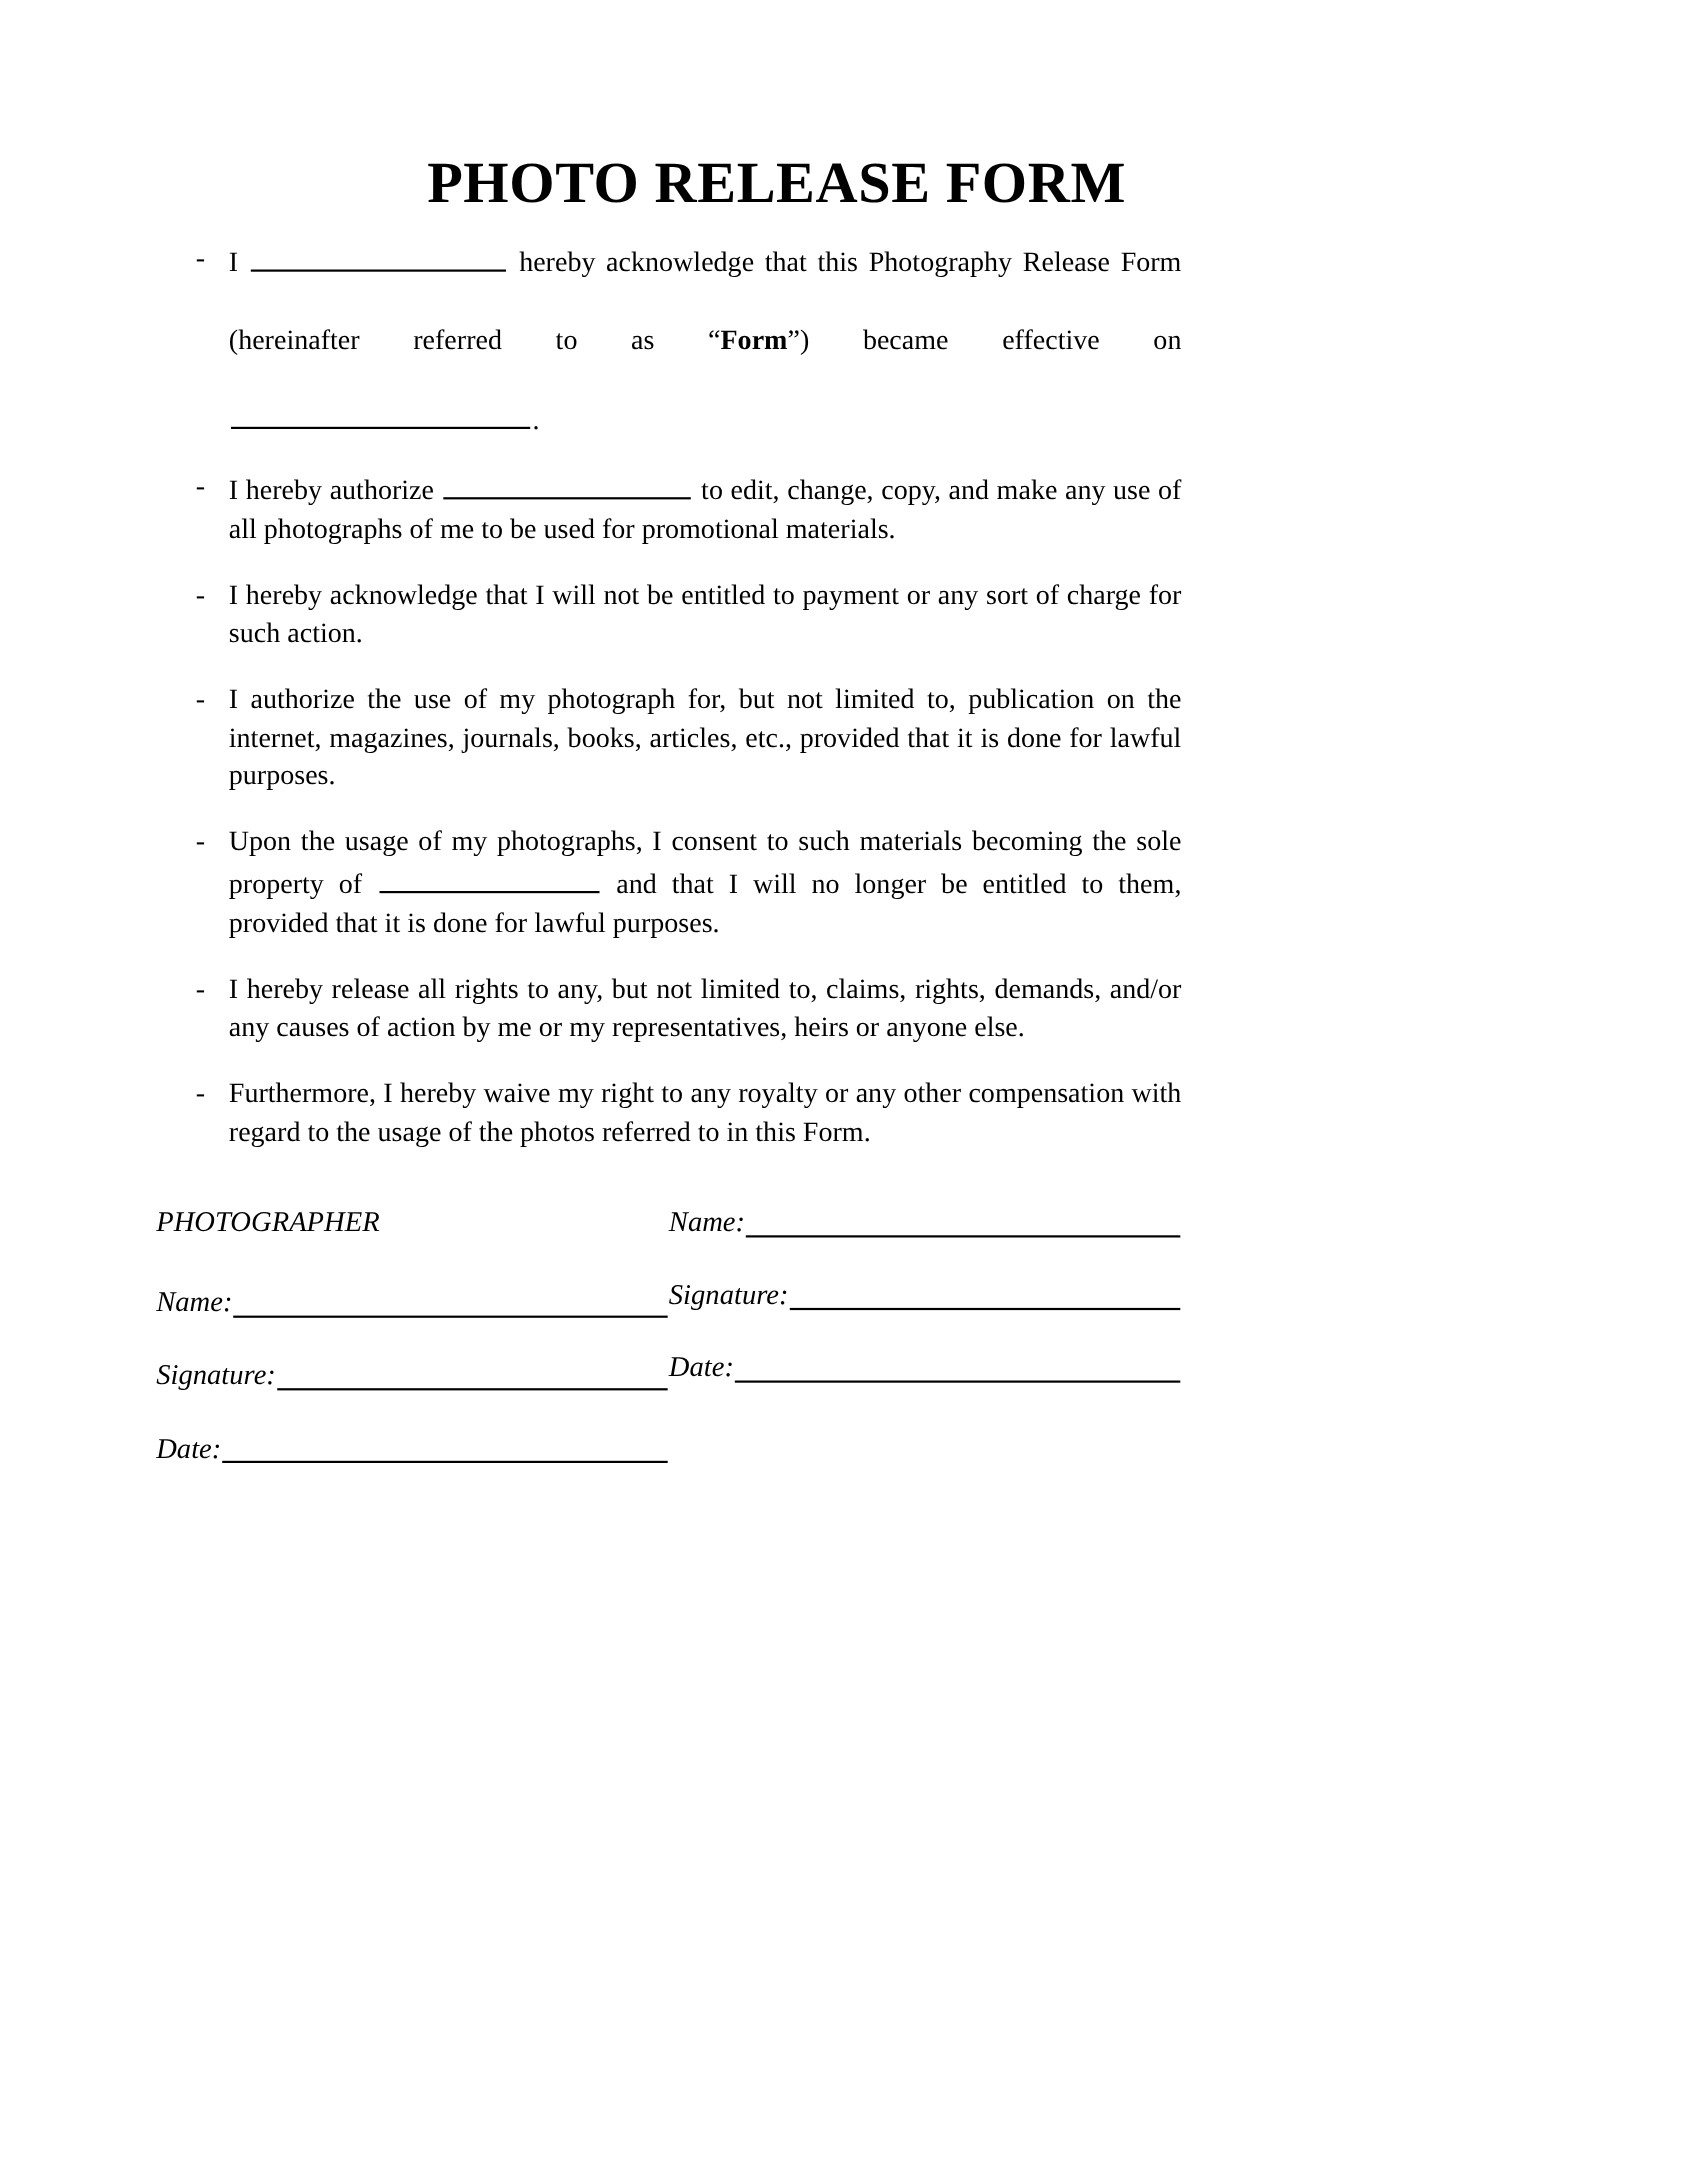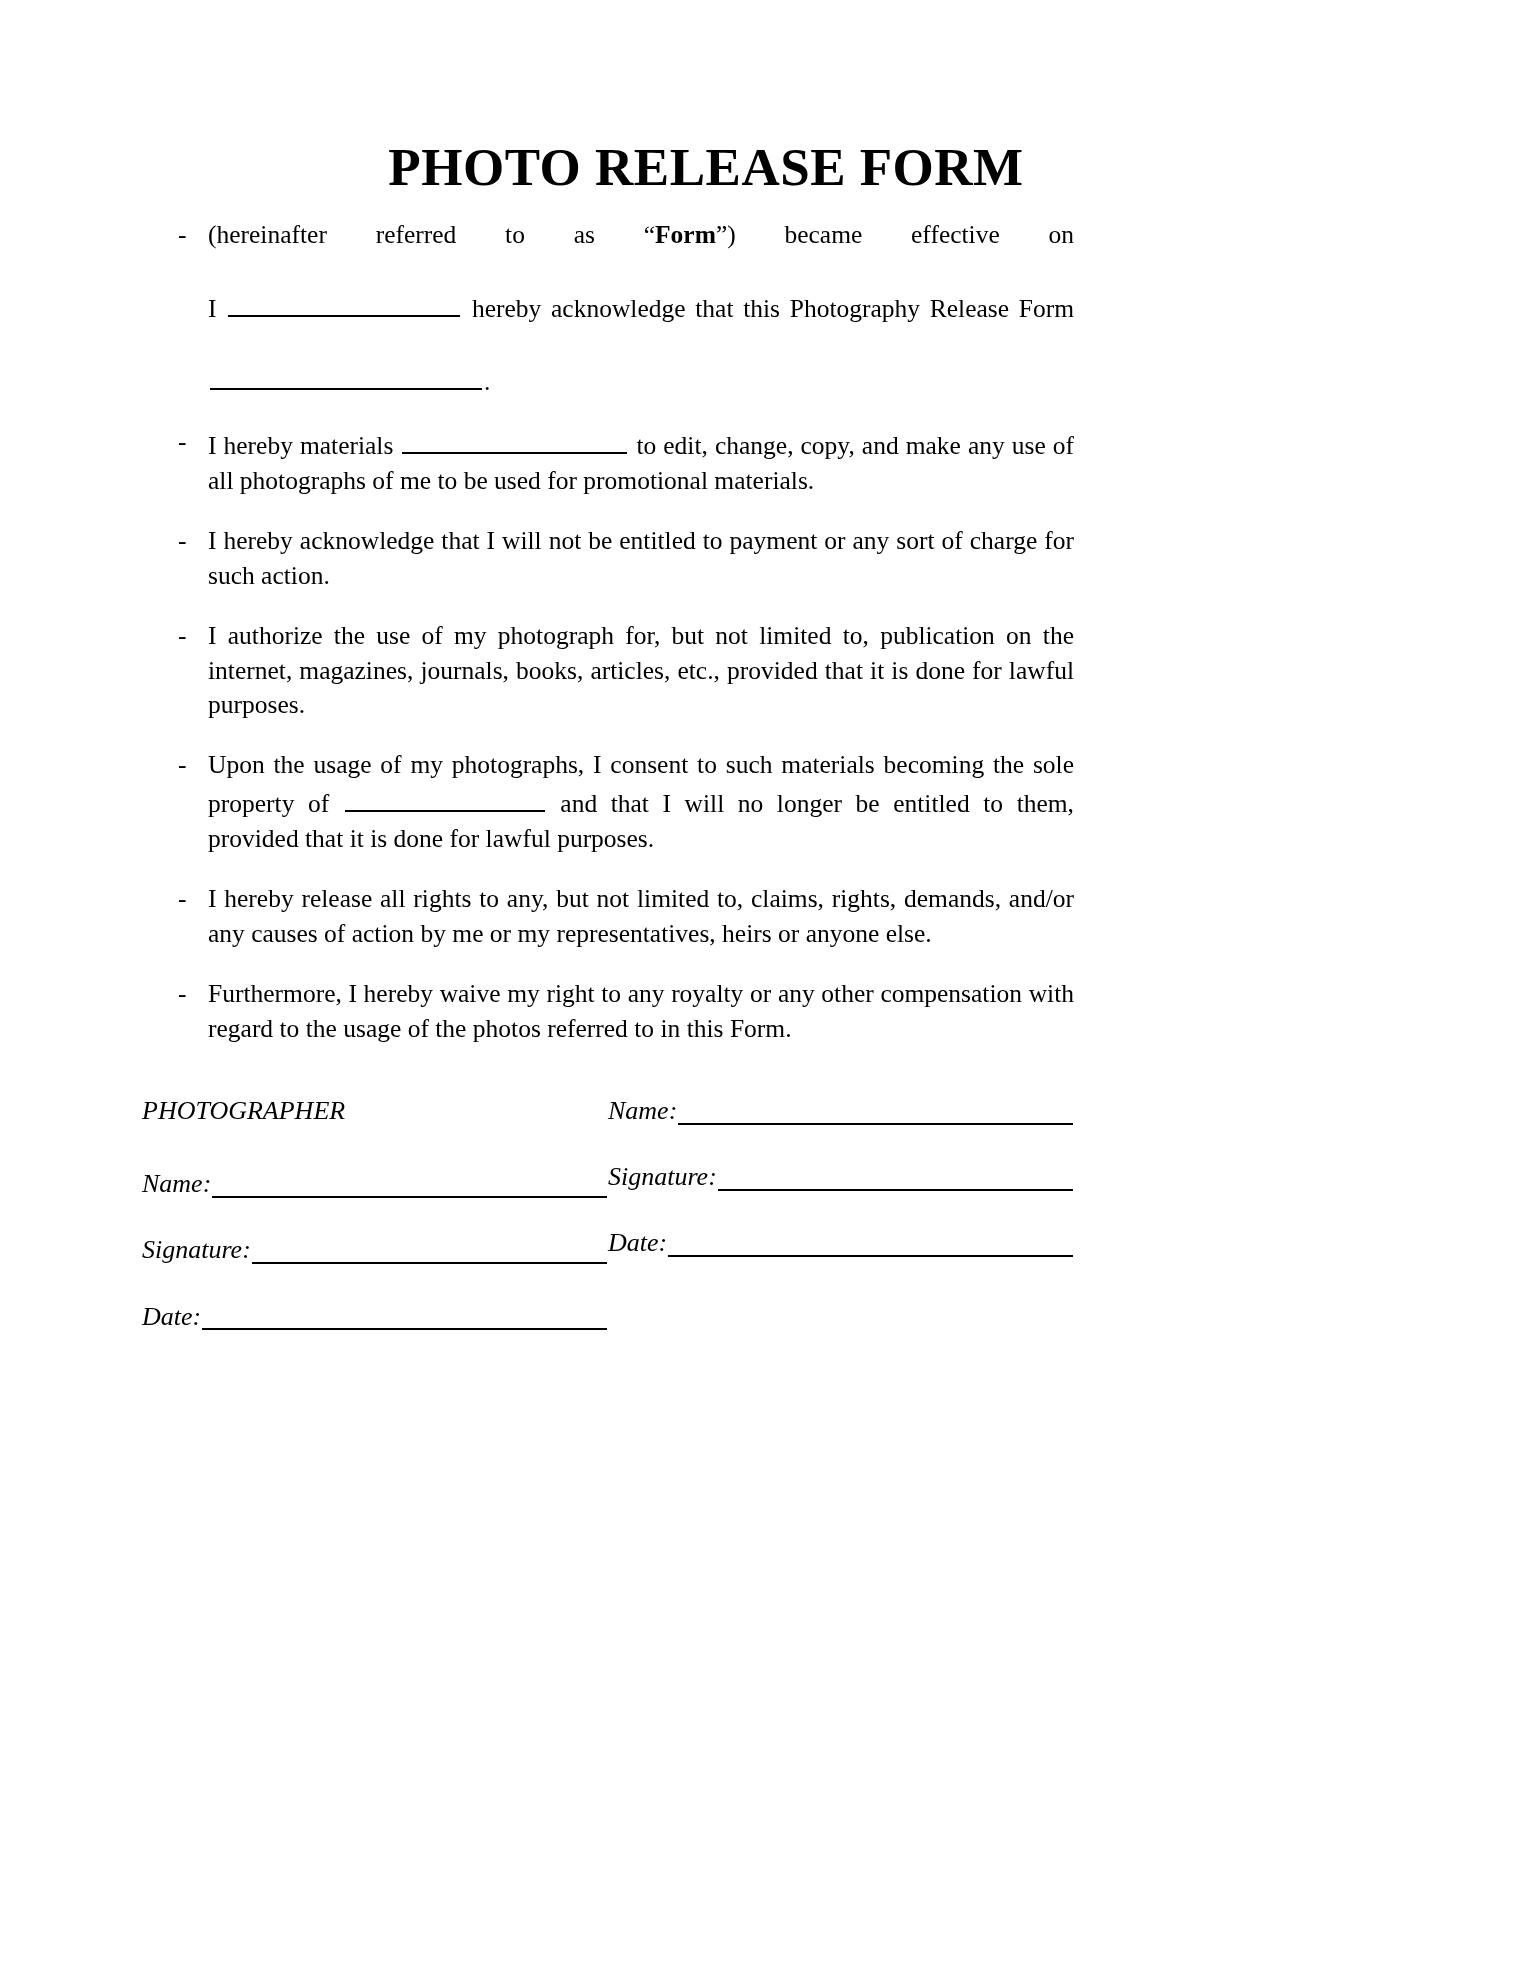--- a/index.html
+++ b/index.html
@@ -139,32 +139,32 @@
 <body>
 
 <div class="page">
 
   <div class="title">PHOTO RELEASE FORM</div>
 
   <div class="body-list">
 
     <div class="clause">
       <span class="bullet">-</span>
-      <span class="jline"><span>(hereinafter referred to as</span>
+      <span class="jline"><span>I</span>
+        <span class="blank blank-w1"></span>
+        <span>hereby acknowledge that this Photography Release Form</span></span>
+        <span class="jline"><span>(hereinafter referred to as</span>
         <span>“</span><span class="b">Form</span><span>”)</span>
         <span>became effective on</span></span>
-        <span class="jline"><span>I</span>
-        <span class="blank blank-w1"></span>
-        <span>hereby acknowledge that this Photography Release Form</span></span>
         <span class="jline last"><span class="blank blank-w2"></span><span>.</span></span>
     </div>
 
     <div class="clause">
       <span class="bullet">-</span>
-      <span>I hereby materials</span>
+      <span>I hereby authorize</span>
       <span class="blank blank-w3"></span>
       <span>to edit, change, copy, and make any use of all photographs of me to be used for promotional materials.</span>
     </div>
 
     <div class="clause">
       <span class="bullet">-</span>
       <span>I hereby acknowledge that I will not be entitled to payment or any sort of charge for such action.</span>
     </div>
 
     <div class="clause">

